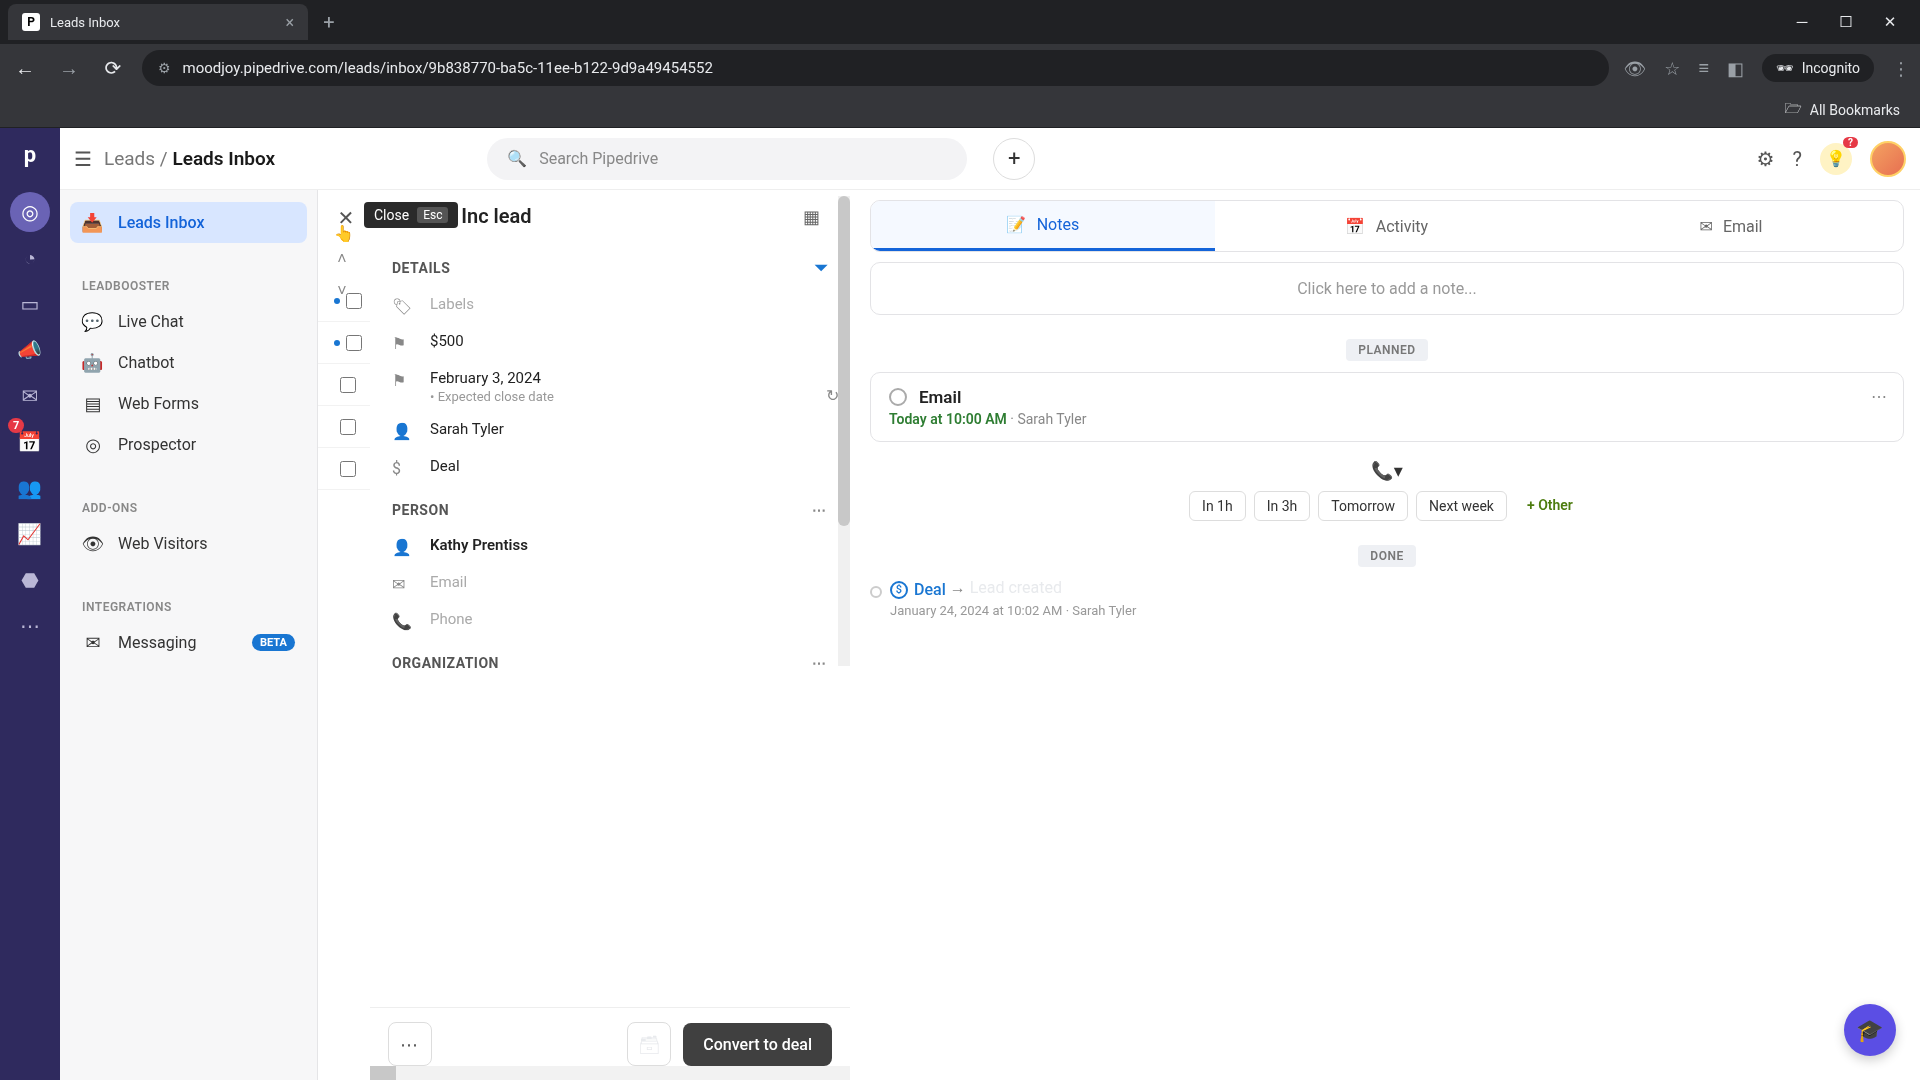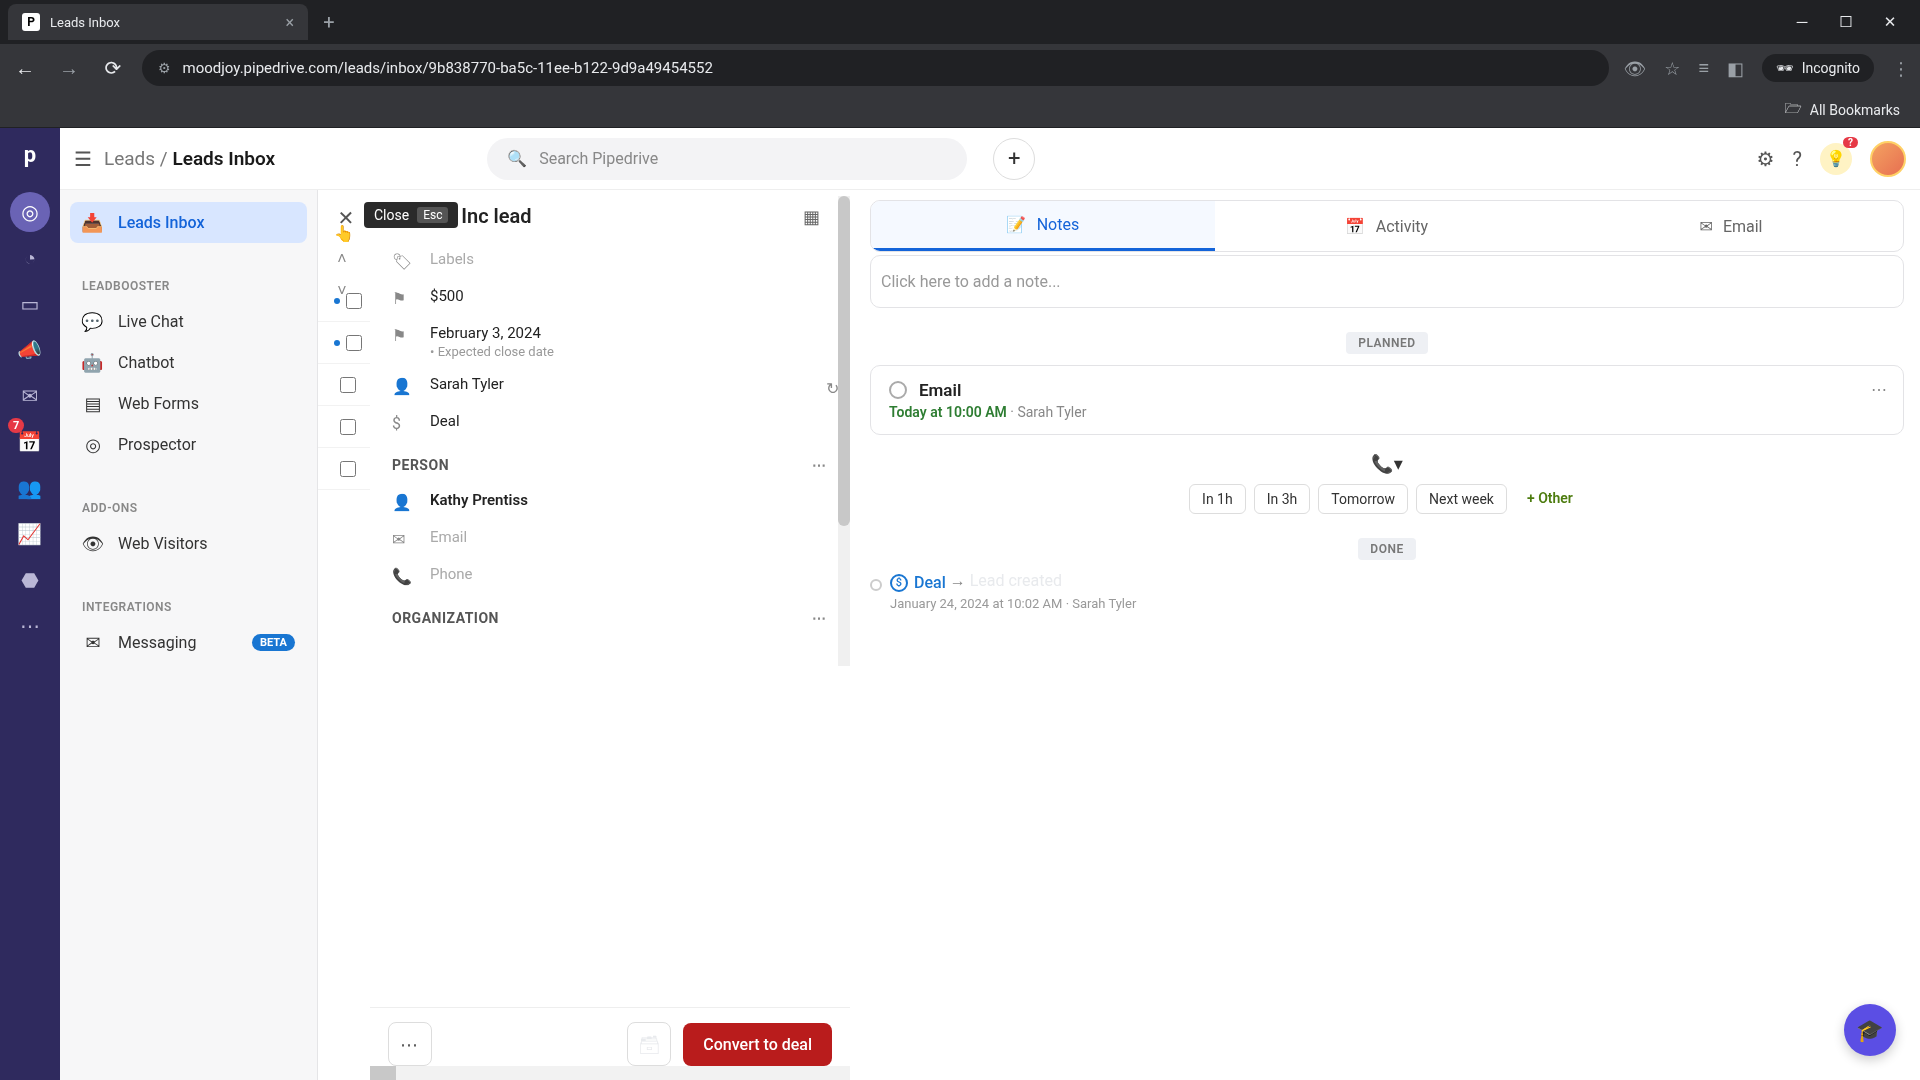--- a/index.html
+++ b/index.html
@@ -82,31 +82,31 @@
 .field-row .f-val { color:#222;}
 .field-row .f-val.placeholder { color:#aaa;}
 .field-row .sub { font-size:13px; color:#999; margin-top:2px;}
 .field-row .sub::before { content:"• "; }
 .person-name { font-weight:600;}
 .section-actions { margin-left:auto; color:#888; letter-spacing:2px; cursor:pointer;}
 
 .detail-footer { margin-top:auto; border-top:1px solid #eee; padding: 14px 18px; display:flex; align-items:center; gap:12px; background:#fff;}
 .more-btn { width:44px; height:44px; border:1px solid #ddd; border-radius:8px; display:flex; align-items:center; justify-content:center; color:#555; letter-spacing:2px; font-size:18px; cursor:pointer;}
 .archive-btn { width:44px; height:44px; border:1px solid #ddd; border-radius:8px; display:flex; align-items:center; justify-content:center; font-size:18px; cursor:pointer; margin-left:auto;}
-.convert-btn { background:#b91c1c; color:#fff; font-size:16px; font-weight:500; padding: 12px 20px; border-radius:8px; border:none; cursor:pointer;}
+.convert-btn { background:#404040; color:#fff; font-size:16px; font-weight:500; padding: 12px 20px; border-radius:8px; border:none; cursor:pointer;}
 
 .hscroll { position:absolute; bottom:0; left:0; right:0; height:14px; background:#f2f2f2;}
 .hscroll .thumb { position:absolute; left:0; top:0; width:26px; height:14px; background:#c8c8c8;}
 
 
 .activity { position:absolute; left: 870px; right: 16px; top: 72px; bottom: 20px; }
 .tabs { display:flex; border:1px solid #e3e3e6; border-radius:10px; overflow:hidden; background:#fff;}
 .tab-btn { flex:1; display:flex; align-items:center; justify-content:center; gap:10px; padding:14px 0; font-size:16px; color:#666; cursor:pointer;}
 .tab-btn.active { color:#1464d9; border-bottom:3px solid #1464d9; background:#f5f9ff;}
-.note-input { border:1px solid #e3e3e6; border-radius:10px; padding:16px 10px; color:#999; font-size:16px; margin-top:3px; cursor:text; background:#fff;}
+.note-input { border:1px solid #e3e3e6; border-radius:10px; padding:16px 10px; color:#999; font-size:16px; margin-top:10px; cursor:text; background:#fff;text-align:center;}
 .sep-label { text-align:center; margin: 24px 0 14px;}
 .sep-label span { background:#eef0f4; color:#777; font-size:12px; font-weight:600; padding:4px 12px; border-radius:4px; letter-spacing:0.5px;}
 .card { border:1px solid #e3e3e6; border-radius:10px; padding:14px 18px; background:#fff; position:relative;}
 .card .title-row { display:flex; align-items:center; gap:12px; font-size:17px; font-weight:600; color:#222;}
 .card .radio { width:18px; height:18px; border:2px solid #aaa; border-radius:50%;}
 .card .meta { font-size:14px; margin-top:4px; color:#888;}
 .card .meta .when { color:#2e7d32; font-weight:600;}
 .card .dots { position:absolute; right:14px; top:14px; color:#888; letter-spacing:2px; cursor:pointer;}
 .timeline-ico { position:absolute; left:-44px; top:14px; color:#888; font-size:16px;}
 .quick { margin-top:18px; display:flex; flex-direction: column; align-items:center; gap:10px;}
@@ -274,20 +274,24 @@
       </div>
       <span class="cursor-icon">👆</span>
       <div class="nav-arrows">
         <span>˄</span>
         <span>˅</span>
       </div>
       <span class="lead-title">s Inc lead</span>
       <span class="grid-ic">▦</span>
     </div>
 
+    <div class="section-title">
+      <span>DETAILS</span>
+      <span class="filter-ic">⏷</span>
+    </div>
     <div class="field-row">
       <span class="f-ic">🏷</span>
       <span class="f-val placeholder">Labels</span>
     </div>
     <div class="field-row">
       <span class="f-ic">⚑</span>
       <span class="f-val">$500</span>
     </div>
     <div class="field-row">
       <span class="f-ic">⚑</span>

